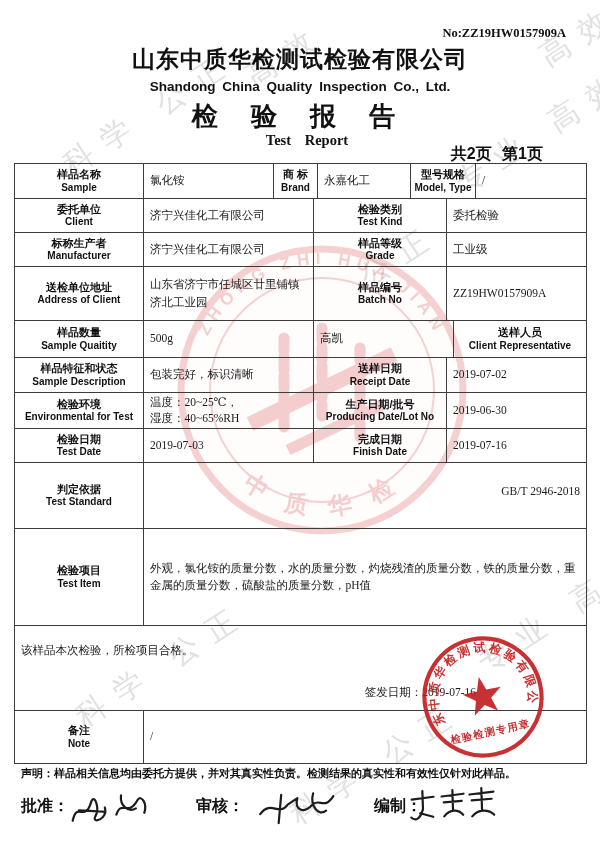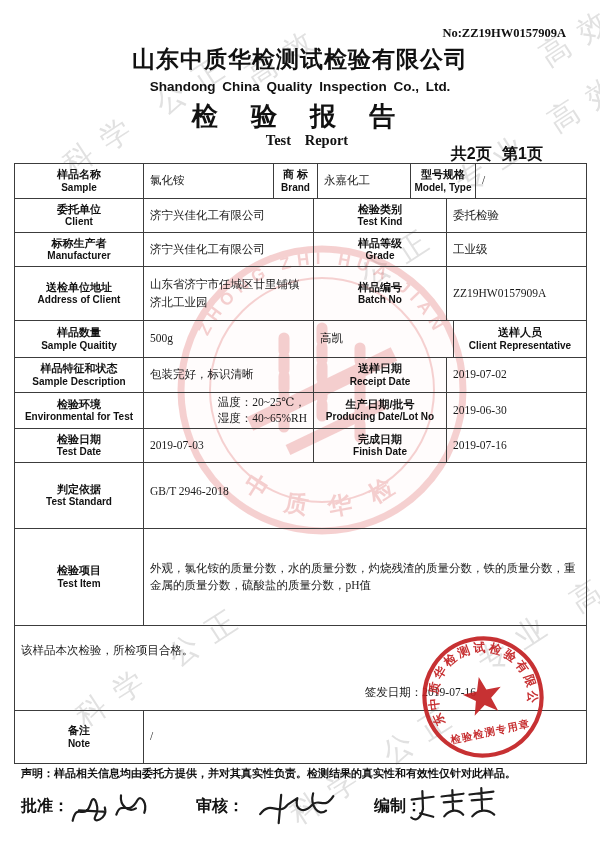--- a/index.html
+++ b/index.html
@@ -202,21 +202,21 @@
       <div class="cell val cv2">
           <span>2019-07-02</span>
         </div>
     </div>
 
     <div class="row" style="height:36px;">
       <div class="cell lab cl">
         <div class="cn">检验环境</div>
         <div class="en">Environmental for Test</div>
         </div>
-      <div class="cell val cv1 pre" style="line-height:1.35;align-items:flex-end;"><span>温度：20~25℃，
+      <div class="cell val cv1 pre" style="line-height:1.35;"><span>温度：20~25℃，
 湿度：40~65%RH</span></div>
       <div class="cell lab cl2">
         <div class="cn">生产日期/批号</div>
         <div class="en">Producing Date/Lot No</div>
         </div>
       <div class="cell val cv2">
           <span>2019-06-30</span>
         </div>
     </div>
 
@@ -235,21 +235,21 @@
       <div class="cell val cv2">
           <span>2019-07-16</span>
         </div>
     </div>
 
     <div class="row" style="height:66px;">
       <div class="cell lab cl">
         <div class="cn">判定依据</div>
         <div class="en">Test Standard</div>
         </div>
-      <div class="cell val cfull" style="justify-content:flex-start;padding-top:20px;">
+      <div class="cell val cfull" style="justify-content:flex-start;padding-top:20px;align-items:flex-end;">
           <span>GB/T 2946-2018</span>
         </div>
     </div>
 
     <div class="row" style="height:97px;">
       <div class="cell lab cl">
         <div class="cn">检验项目</div>
         <div class="en">Test  Item</div>
         </div>
       <div class="cell val cfull">

